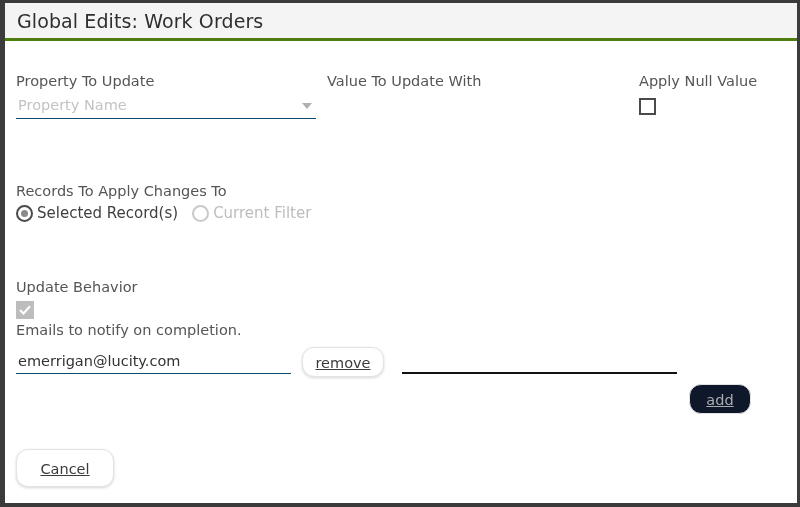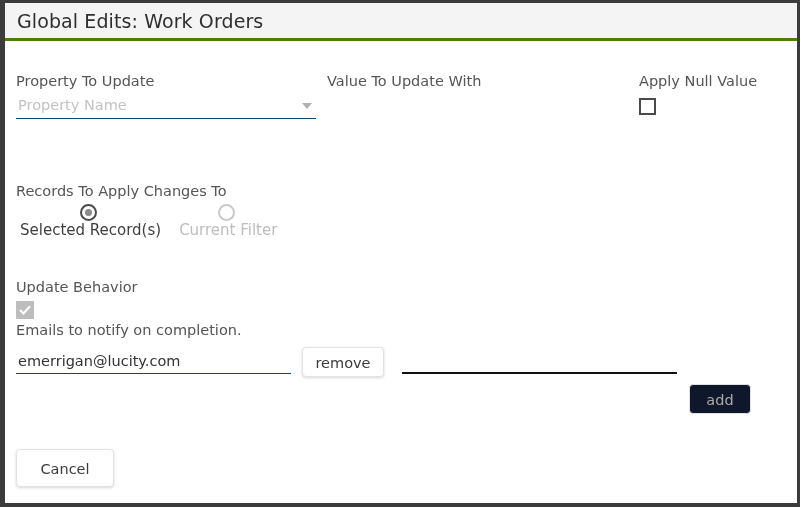--- a/index.html
+++ b/index.html
@@ -110,21 +110,21 @@
     cursor: pointer;
   }
 
   
   .records-block { position: absolute; left: 11px; top: 142px; }
   .radio-row {
     display: flex;
     align-items: center;
     margin-top: 5px;
   }
-  .radio-opt { display: flex; align-items: center; cursor: pointer; flex-direction: column; }
+  .radio-opt { display: flex; align-items: flex-end; cursor: pointer; }
   .radio-opt + .radio-opt { margin-left: 14px; }
   .radio {
     width: 17px; height: 17px;
     border-radius: 50%;
     box-sizing: border-box;
     position: relative;
     flex: 0 0 auto;
   }
   .radio.on { border: 2px solid #4a4a4a; background: #ffffff; }
   .radio.on::after {
@@ -165,24 +165,25 @@
     height: 34px;
     margin-top: 9px;
   }
   .email-existing { position: absolute; left: 0; top: 5px; width: 275px; height: 22px; }
   .email-new { position: absolute; left: 386px; top: 5px; width: 275px; height: 22px; }
 
   
   .btn {
     font-family: "DejaVu Sans", sans-serif;
     font-size: 14.5px;
-    border-radius: 4px;
+    border-radius: 12px;
     box-sizing: border-box;
     cursor: pointer;
     text-align: center;
+    text-decoration: underline;
   }
   .btn-white {
     background: #ffffff;
     border: 1px solid #e3e3e3;
     color: #3b3b3b;
     box-shadow: 0 1px 3px rgba(0,0,0,0.16);
   }
   .btn-disabled {
     background: #0f172a;
     border: 1px solid #e2e2e2;

